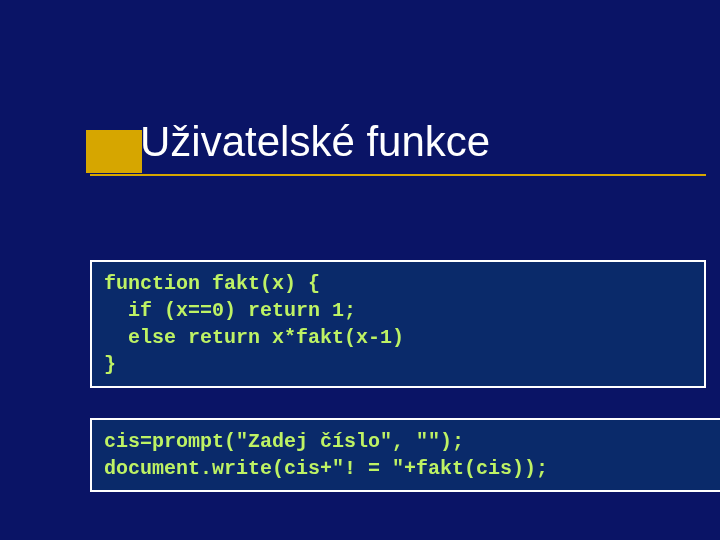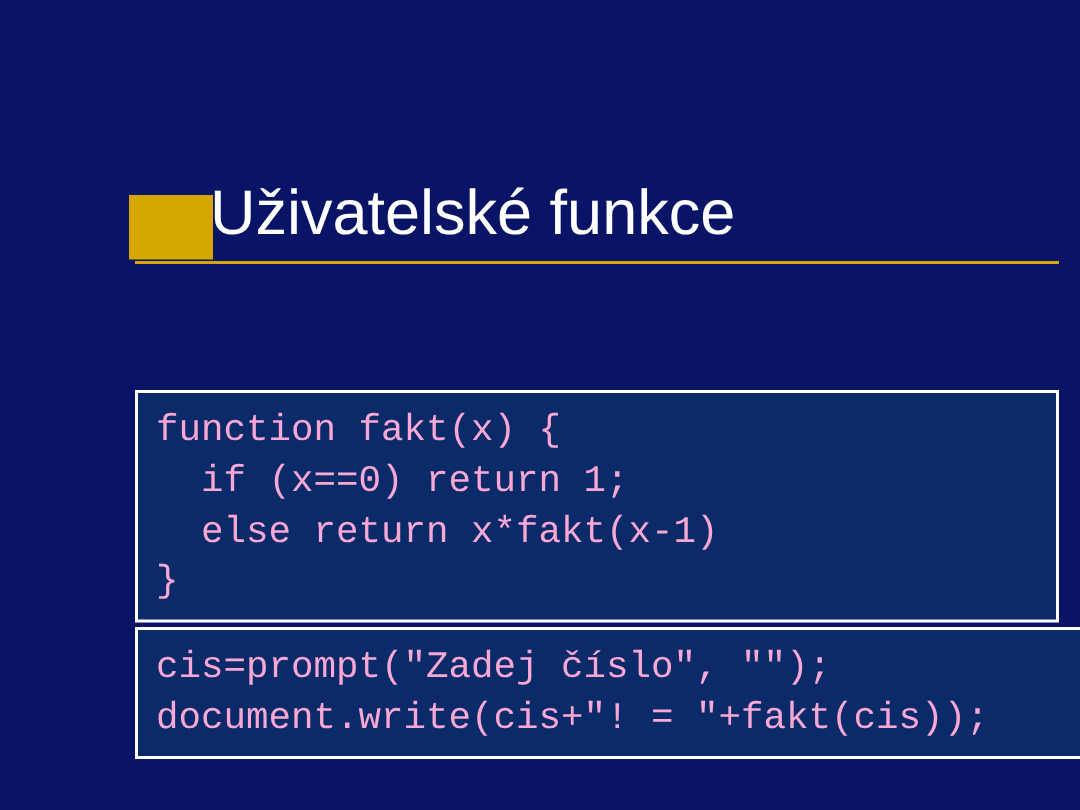--- a/index.html
+++ b/index.html
@@ -35,24 +35,24 @@
     width: 616px;
     height: 2px;
     background: #d6a600;
     z-index: 2;
   }
   .code-box {
     position: absolute;
     border: 2px solid #ffffff;
     background: #0a2a6a;
     padding: 8px 12px;
-    color: #f9a8d4;
+    color: #bef264;
     font-family: "Courier New", monospace;
-    font-weight: normal;
-    font-size: 25px;
+    font-weight: bold;
+    font-size: 20px;
     line-height: 1.35;
     white-space: pre;
   }
   .box1 {
     left: 42px;
     top: 212px;
     width: 616px;
   }
   .box2 {
     left: 42px;

